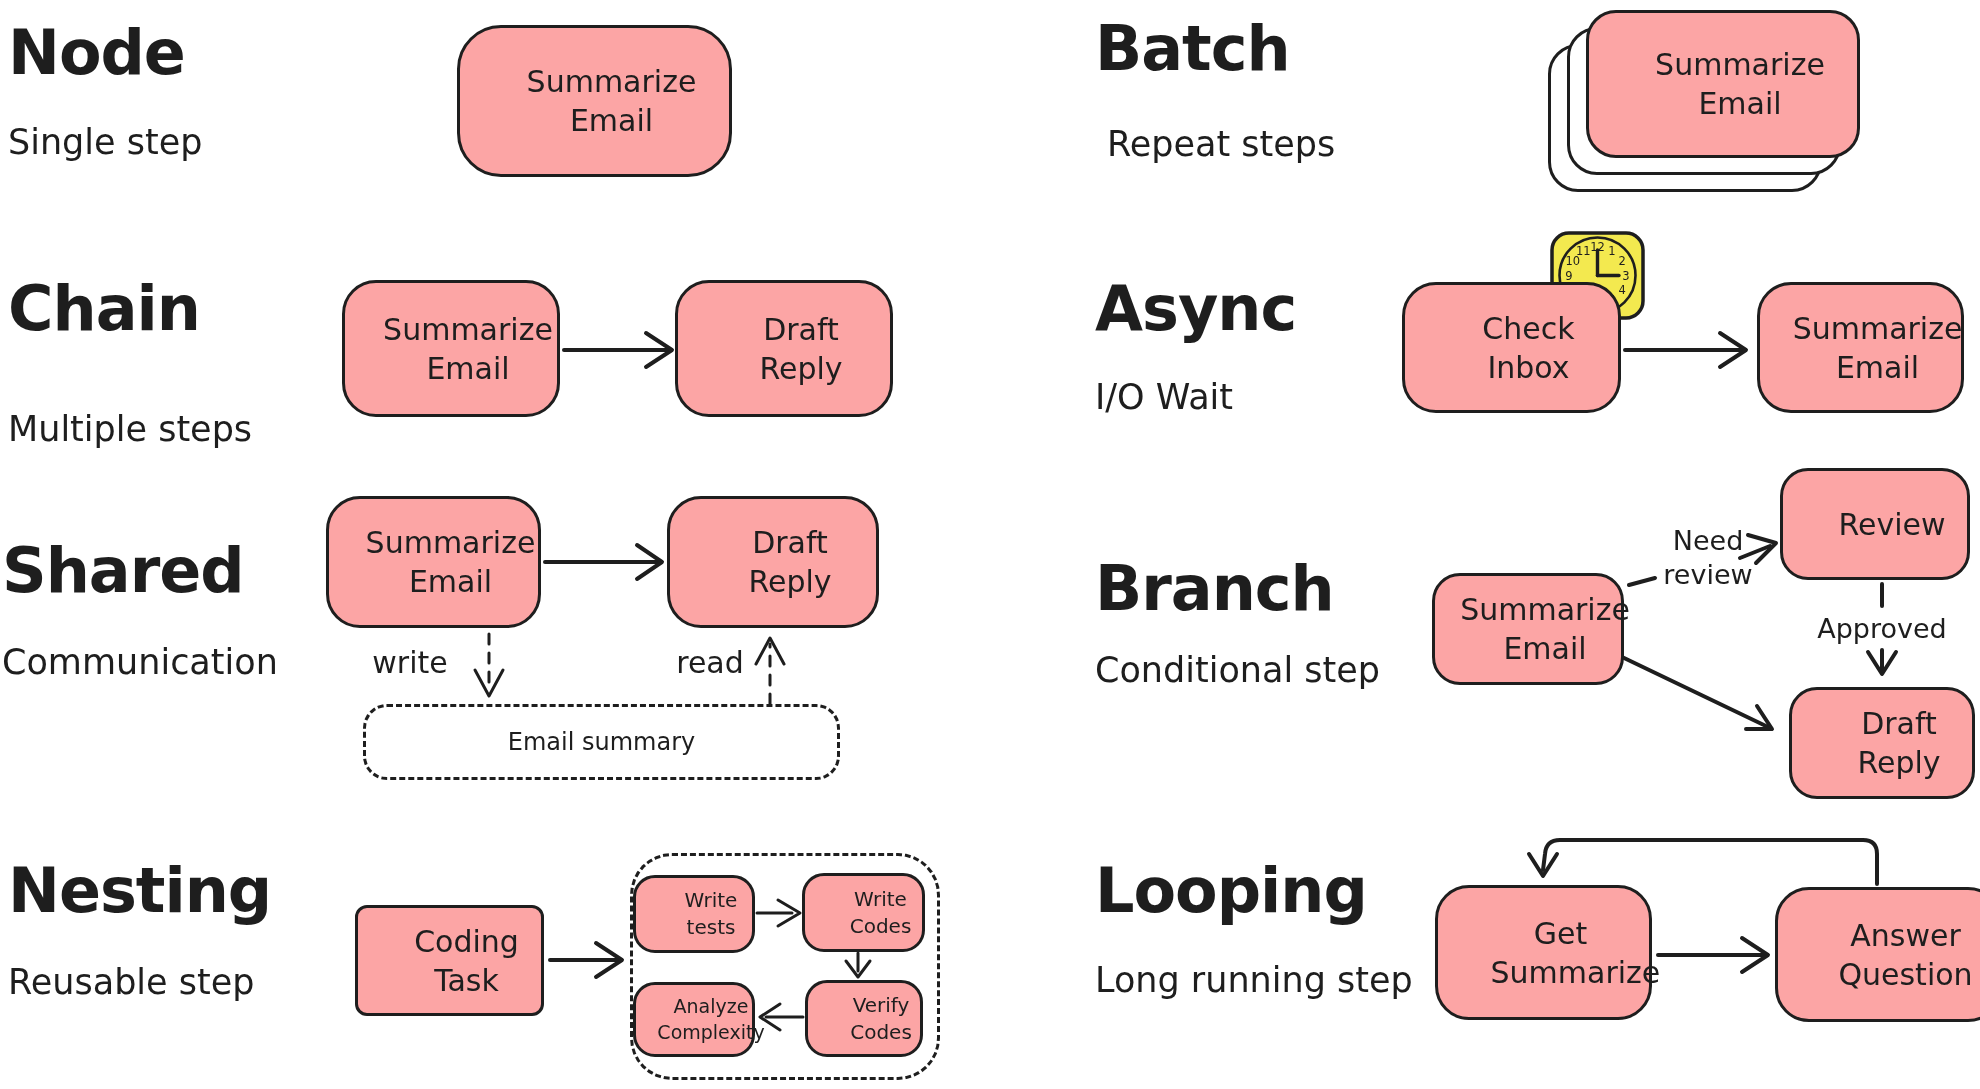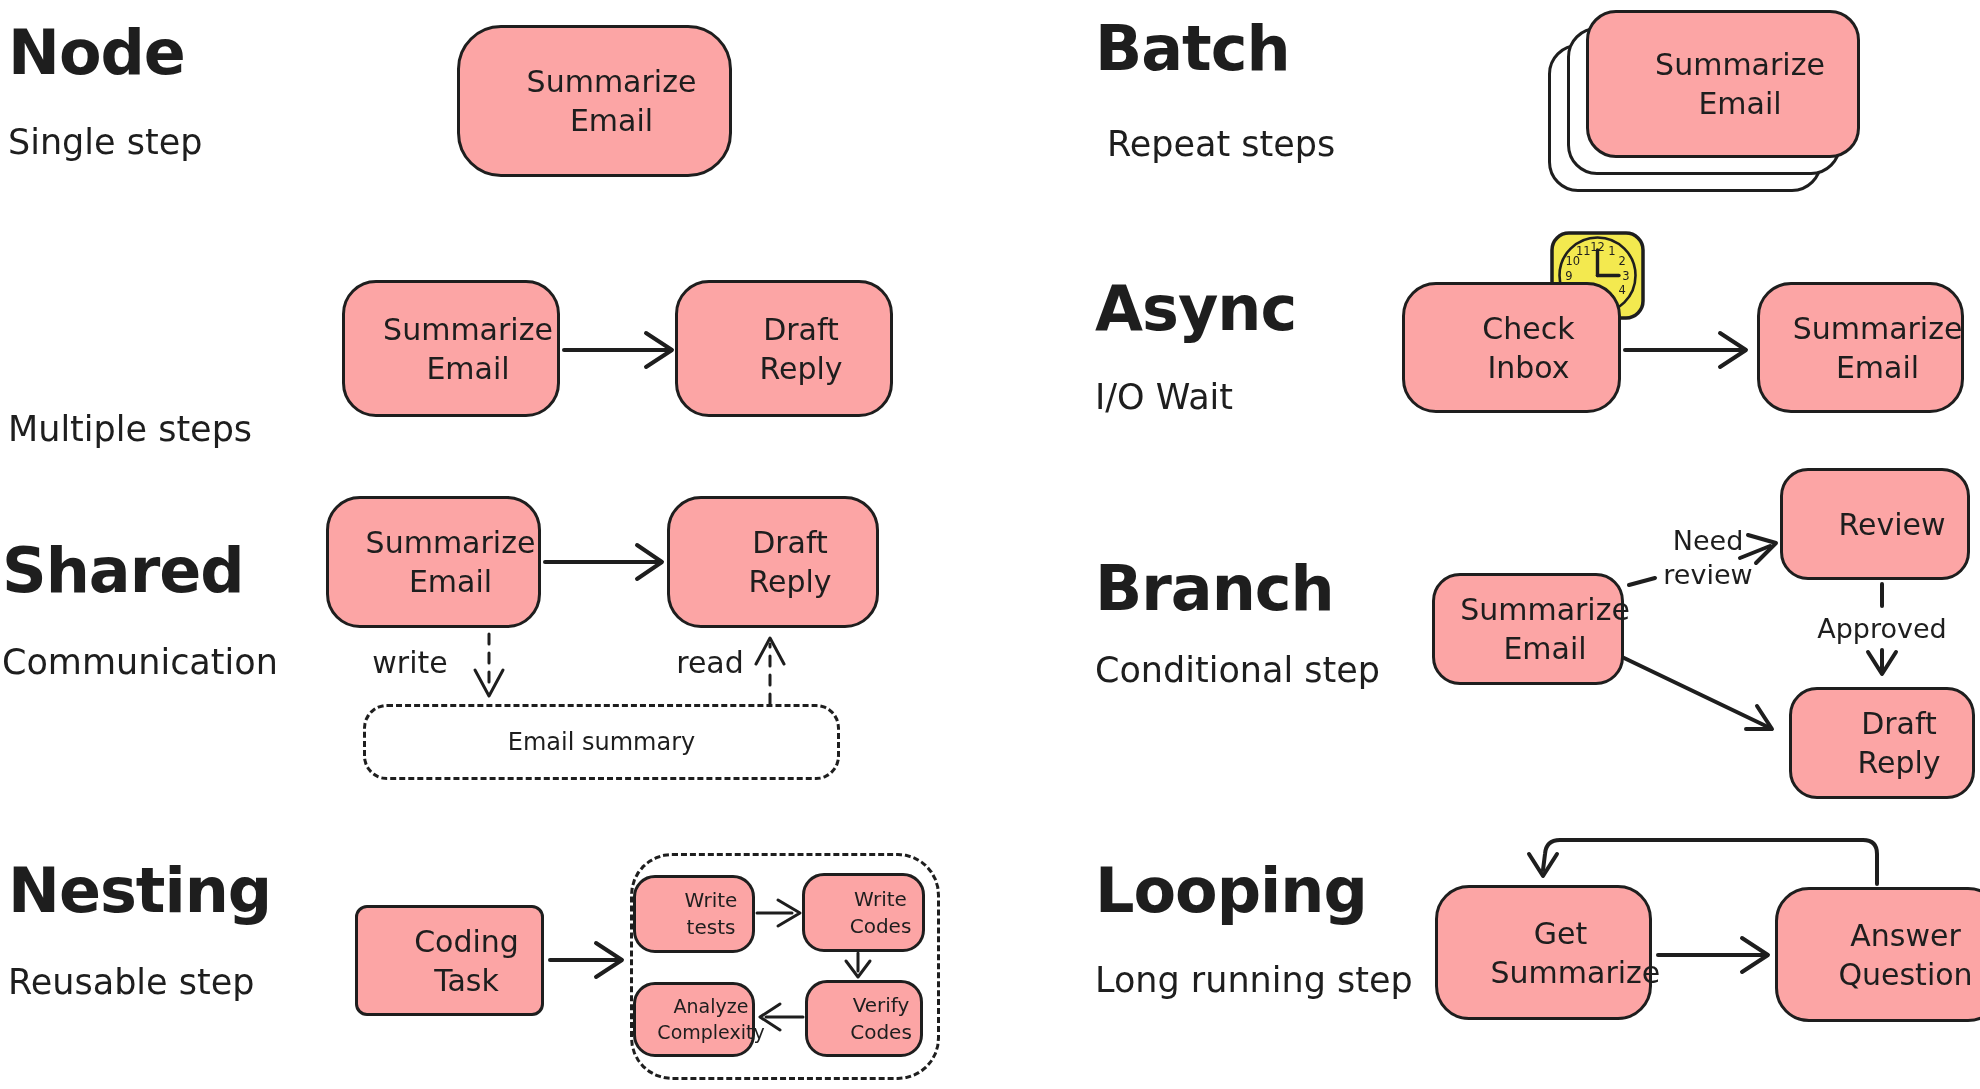--- a/index.html
+++ b/index.html
@@ -136,20 +136,21 @@
       </g>
     </g>
   </svg>
 
   <div class="title" style="left:8px; top:16px;">Node</div>
   <div class="subtitle" style="left:8px; top:122px;">Single step</div>
   <div class="box" style="left:457px; top:25px; width:275px; height:152px; border-radius:44px;">
     <span class="mw170">Summarize Email</span>
   </div>
 
+  <div class="title" style="left:8px; top:272px;">Chain</div>
   <div class="subtitle" style="left:8px; top:384px;margin-top:25px;">Multiple steps</div>
   <div class="box" style="left:342px; top:280px; width:218px; height:137px;">
     <span class="mw170">Summarize Email</span>
   </div>
   <div class="box" style="left:675px; top:280px; width:218px; height:137px;">
     <span class="mw100">Draft Reply</span>
   </div>
 
   <div class="title" style="left:2px; top:534px;">Shared</div>
   <div class="subtitle" style="left:2px; top:642px;">Communication</div>

